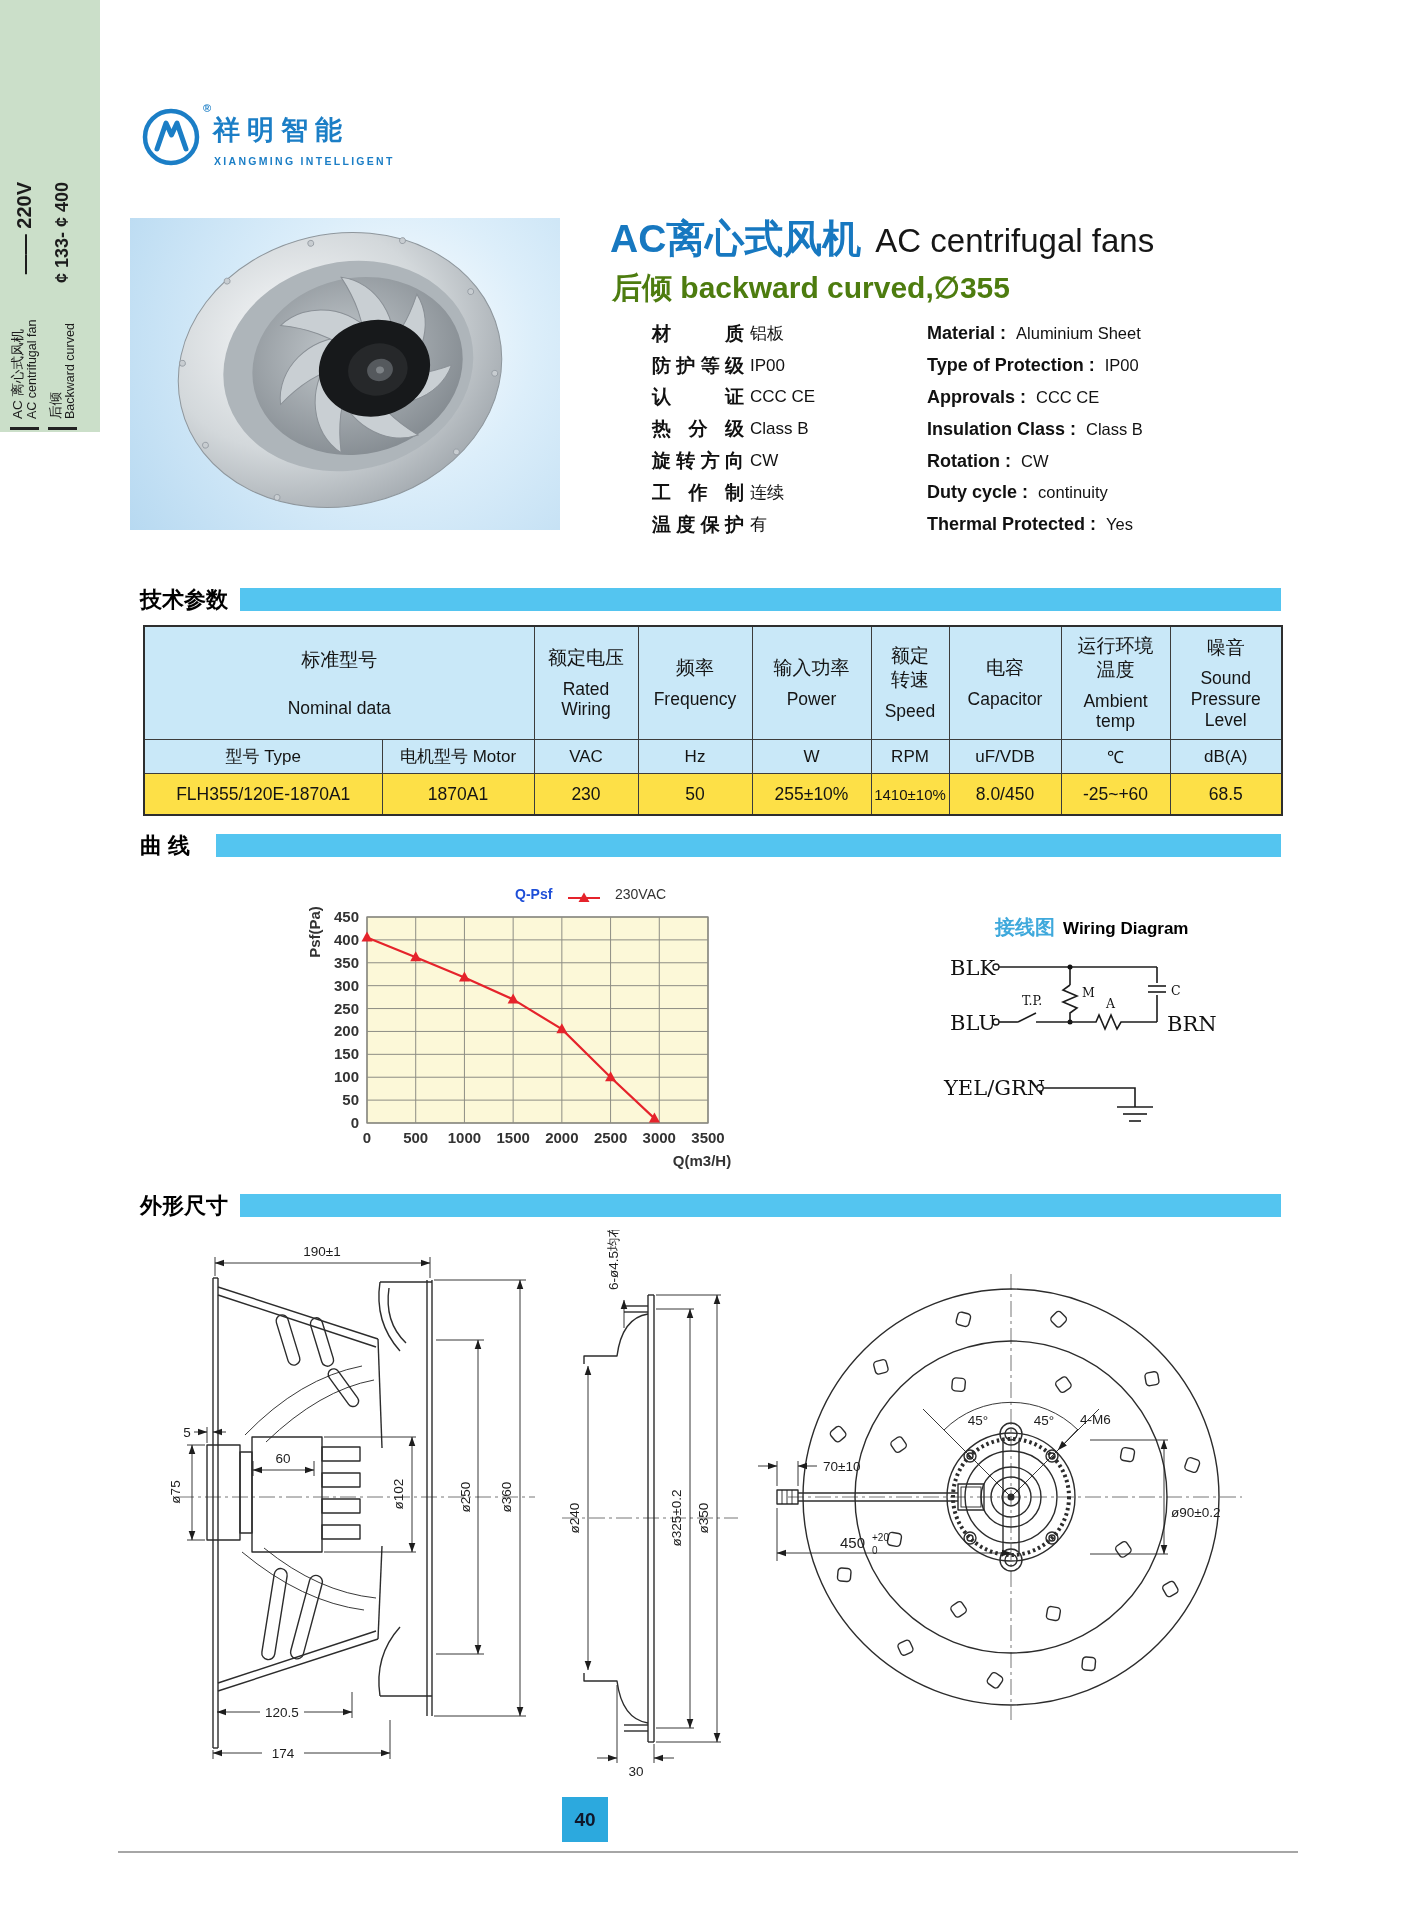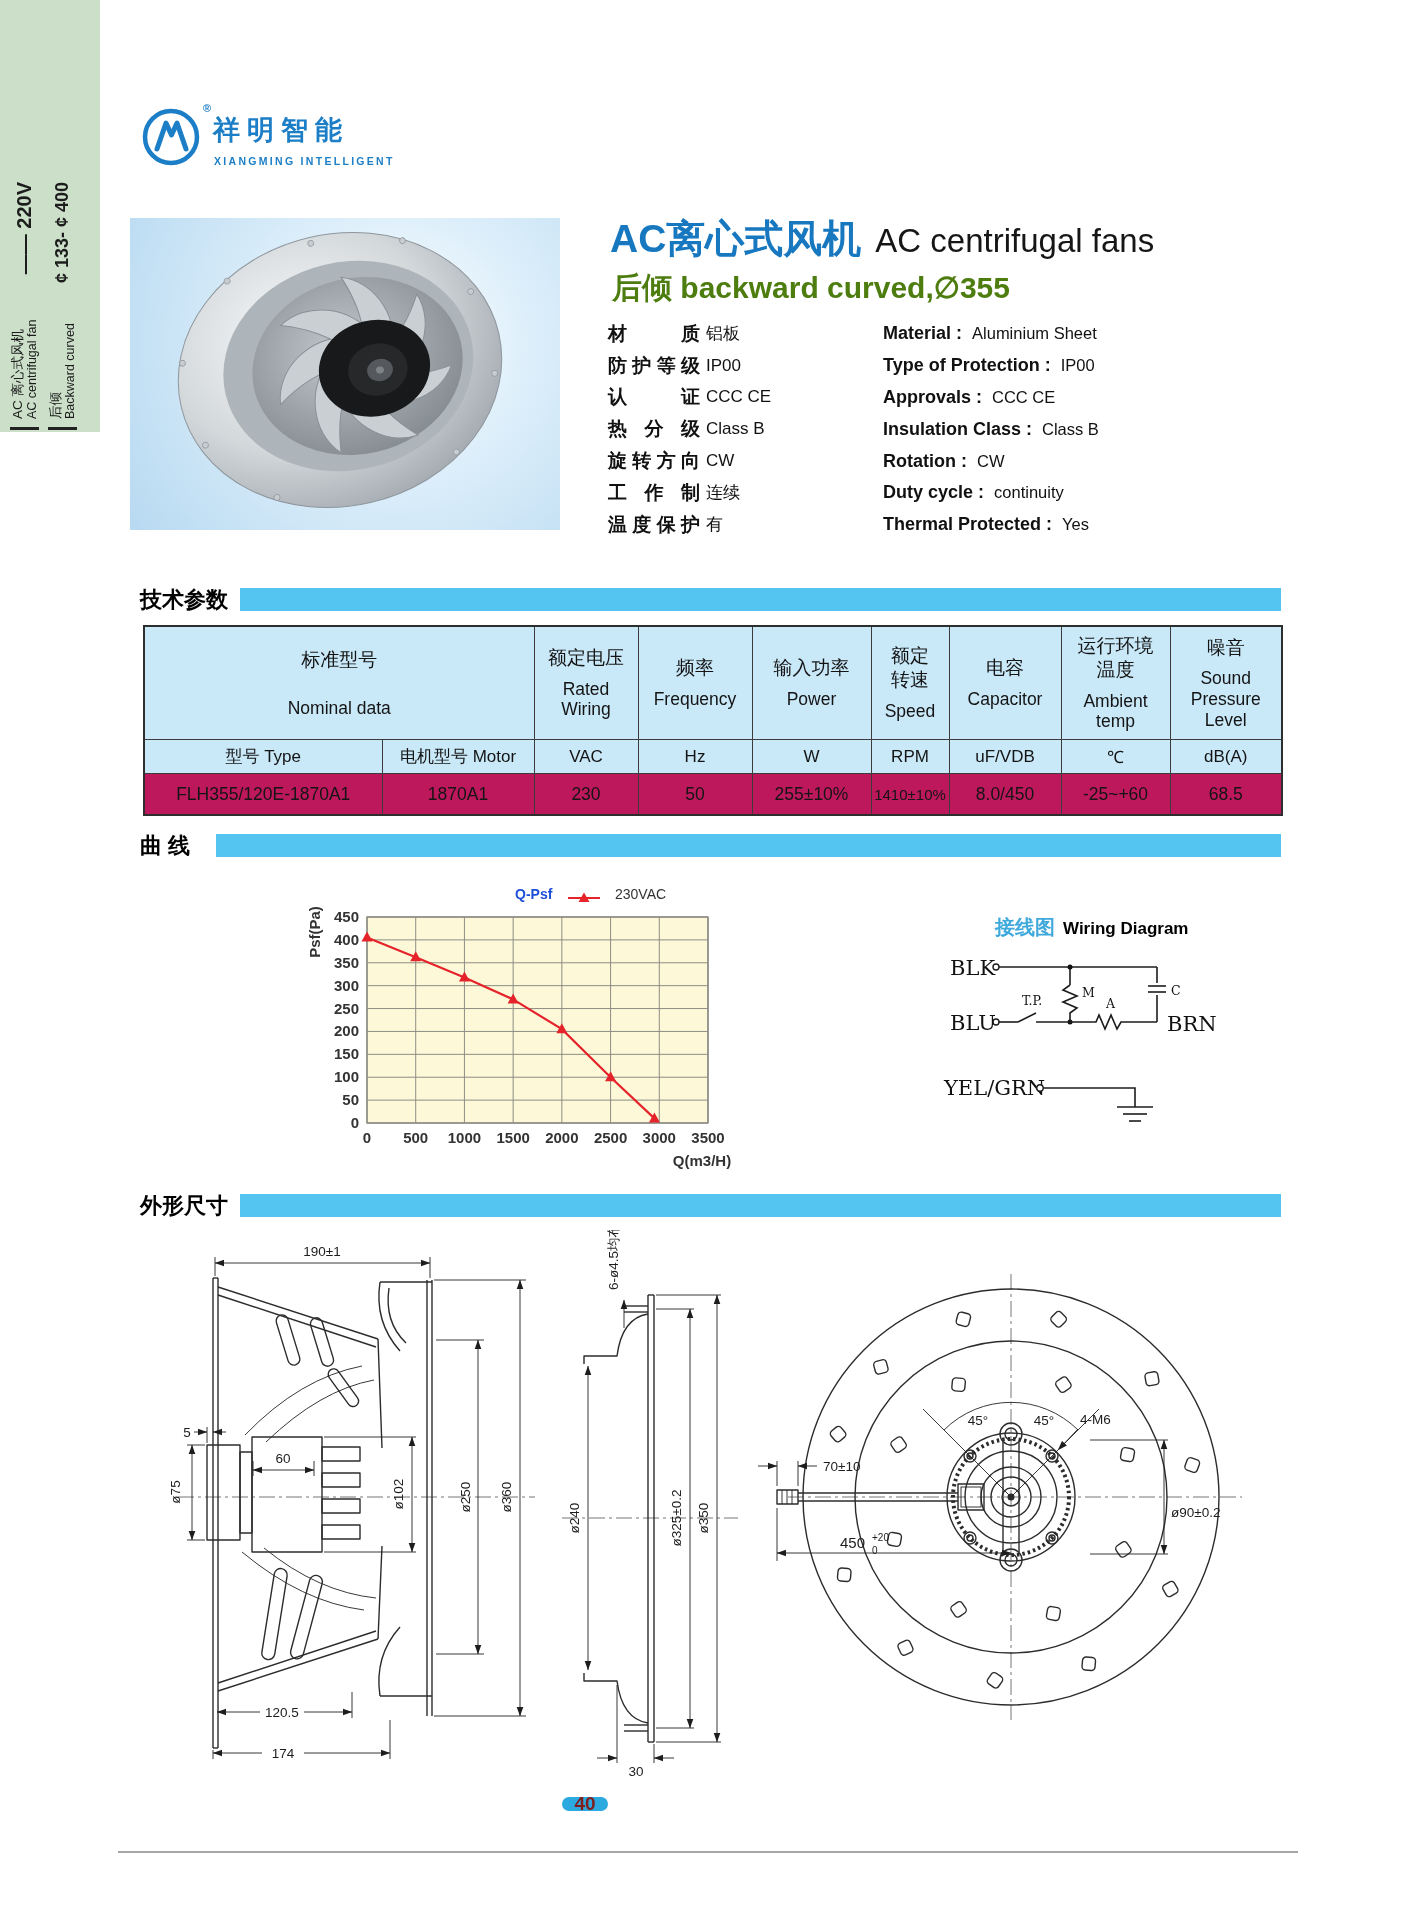--- a/index.html
+++ b/index.html
@@ -20,33 +20,33 @@
   .logo-cn{font-size:27px;font-weight:bold;color:#1b7ec6;letter-spacing:7px;}
   .logo-en{font-size:10.5px;font-weight:bold;color:#1b7ec6;letter-spacing:2.3px;margin-top:8px;}
   .logo-reg{font-size:11px;font-weight:bold;color:#1b7ec6;}
   
   .photo{left:130px;top:218px;width:430px;height:312px;
          background:radial-gradient(circle at 62% 40%, #ffffff 0%, #dceefa 42%, #b7d9f1 100%);}
   
   .t-cn{font-size:39px;font-weight:bold;color:#1778c0;}
   .t-en{font-size:33px;color:#161616;margin-left:14px;}
   .t-sub{font-size:30px;font-weight:bold;color:#4d7c0f;}
-  .spec-rows{display:flex;flex-direction:column;}
+  .spec-rows{display:flex;flex-direction:column;margin-left:44px;}
   .spec-row{height:31.8px;display:flex;align-items:center;}
   .cl{display:inline-block;width:92px;text-align:justify;text-align-last:justify;
       font-weight:bold;font-size:19px;}
   .cn-colon{font-weight:bold;font-size:19px;}
   .cv{font-size:17px;margin-left:6px;}
   .el{font-weight:bold;font-size:18px;}
   .ev{font-size:16.5px;margin-left:10px;}
   
   .sec-t{font-size:22px;font-weight:bold;color:#000;}
   .sec-bar{background:#54c5f0;height:23px;}
   
-  .ptable{border-collapse:collapse;table-layout:fixed;width:1138px;background:#be185d;
+  .ptable{border-collapse:collapse;table-layout:fixed;width:1138px;background:#fde047;
           border:2.4px solid #2e2e2e;}
   .ptable td{border:1.4px solid #3c3c3c;text-align:center;vertical-align:middle;
              padding:0;color:#141414;}
   .hrow1 td{height:112px;background:#c9e8f8;}
   .hrow2 td{height:33px;background:#c9e8f8;font-size:17px;}
   .drow td{height:40px;font-size:17.5px;}
   .rpm-cell{font-size:15px !important;}
   .hcn{font-size:19px;white-space:pre-line;line-height:1.25;}
   .hen{font-size:17.5px;white-space:pre-line;line-height:1.18;margin-top:9px;}
   .hen.big-gap{margin-top:26px;}
@@ -59,22 +59,22 @@
   .wtxt{font-family:"DejaVu Serif",serif;font-size:21px;fill:#111;}
   .wtxt2{font-family:"DejaVu Serif",serif;font-size:12.5px;fill:#111;}
   .wd-cn{font-size:20px;font-weight:bold;color:#3fa9dc;}
   .wd-en{font-size:17px;font-weight:600;color:#000000;margin-left:8px;}
   
   .part{fill:none;stroke:#2c2c2c;stroke-width:1.4;stroke-linejoin:round;}
   .thin{fill:none;stroke:#222;stroke-width:0.9;}
   .cl-line{stroke:#666;stroke-width:0.9;stroke-dasharray:16 4 3 4;fill:none;}
   .dimt{font-size:13.5px;fill:#1d1d1d;font-family:"Liberation Sans",sans-serif;}
   
-  .pnum{left:562px;top:1797px;width:46px;height:14px;background:#2ca9de;color:#7f1d1d;
-        font-size:19px;font-weight:bold;display:flex;align-items:center;justify-content:center;border-radius:7px;}
+  .pnum{left:562px;top:1797px;width:46px;height:45px;background:#2ca9de;color:#0f172a;
+        font-size:19px;font-weight:bold;display:flex;align-items:center;justify-content:center;}
   .bline{left:118px;top:1851px;width:1180px;height:2px;background:#a6a6a6;}
 </style>
 </head>
 <body>
 
 <div class="page">
 
   <div class="abs side-band"></div>
   <div class="abs side-rot">
     <div class="srow">

